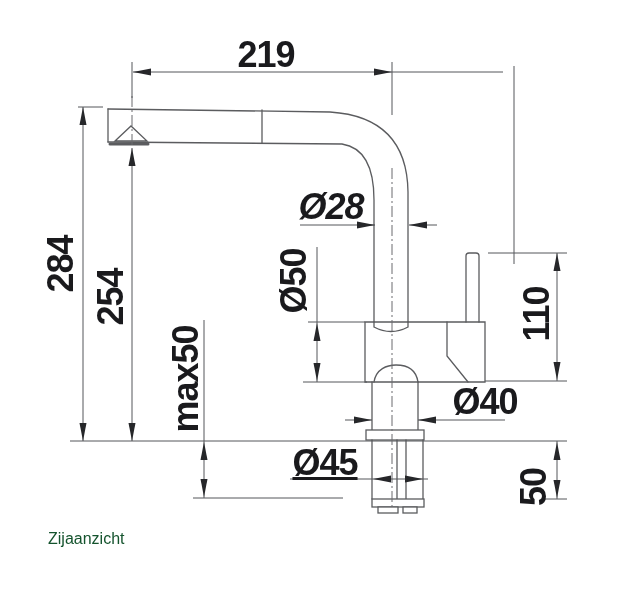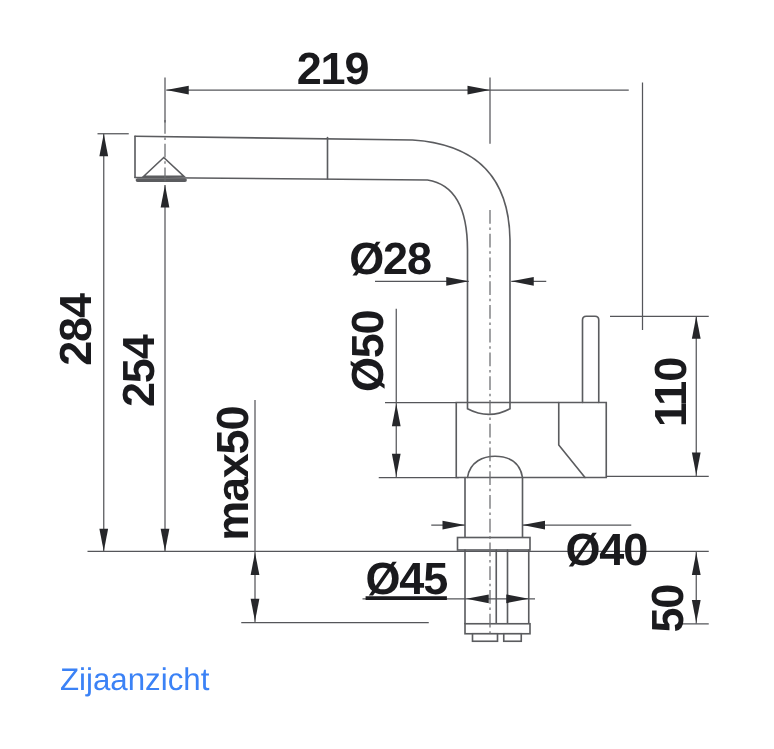--- a/index.html
+++ b/index.html
@@ -8,21 +8,21 @@
     font-family:"Liberation Sans",sans-serif;overflow:hidden;
   }
   #drawing-svg{position:absolute;left:0;top:0;}
   .dim{
     position:absolute;font-weight:700;font-size:36px;line-height:1;
     color:#1a1a1d;white-space:nowrap;letter-spacing:-1px;
     transform:translate(-50%,-50%);
   }
   .dim.rot{transform:translate(-50%,-50%) rotate(-90deg);}
   .caption{
-    position:absolute;font-weight:400;font-size:25px;color:#3b82f6;
+    position:absolute;font-weight:400;font-size:16px;color:#14532d;
     white-space:nowrap;
   }
 </style>
 </head>
 <body>
 
 <div id="stage">
 
   <svg id="drawing-svg" width="619" height="599" viewBox="0 0 619 599">
 
@@ -140,33 +140,33 @@
       <polygon points="373,479 391,475.5 391,482.5"></polygon>
       <polygon points="423,479 405,475.5 405,482.5"></polygon>
 
       <polygon points="557,442 553.5,460 560.5,460"></polygon>
       <polygon points="557,498 553.5,480 560.5,480"></polygon>
     </g>
   </svg>
 
   <div class="dim" style="left:266px;top:55px;">219</div>
 
-  <div class="dim" style="left:312px;top:207px;">Ø28</div>
+  <div class="dim" style="left:331px;top:207px;font-style:italic;">Ø28</div>
 
   <div class="dim rot" style="left:294px;top:281px;">Ø50</div>
 
   <div class="dim rot" style="left:61px;top:264px;">284</div>
 
   <div class="dim rot" style="left:111px;top:297px;">254</div>
 
   <div class="dim rot" style="left:186px;top:379px;">max50</div>
 
   <div class="dim rot" style="left:537px;top:314px;">110</div>
 
-  <div class="dim" style="left:485px;top:402px;margin-top:38px;">Ø40</div>
+  <div class="dim" style="left:485px;top:402px;">Ø40</div>
 
   <div class="dim" style="left:325px;top:463px;text-decoration:underline;">Ø45</div>
 
   <div class="dim rot" style="left:534px;top:487px;">50</div>
 
   <div class="caption" style="left:48px;top:530px;">Zijaanzicht</div>
 
 </div>
 
 </body></html>

